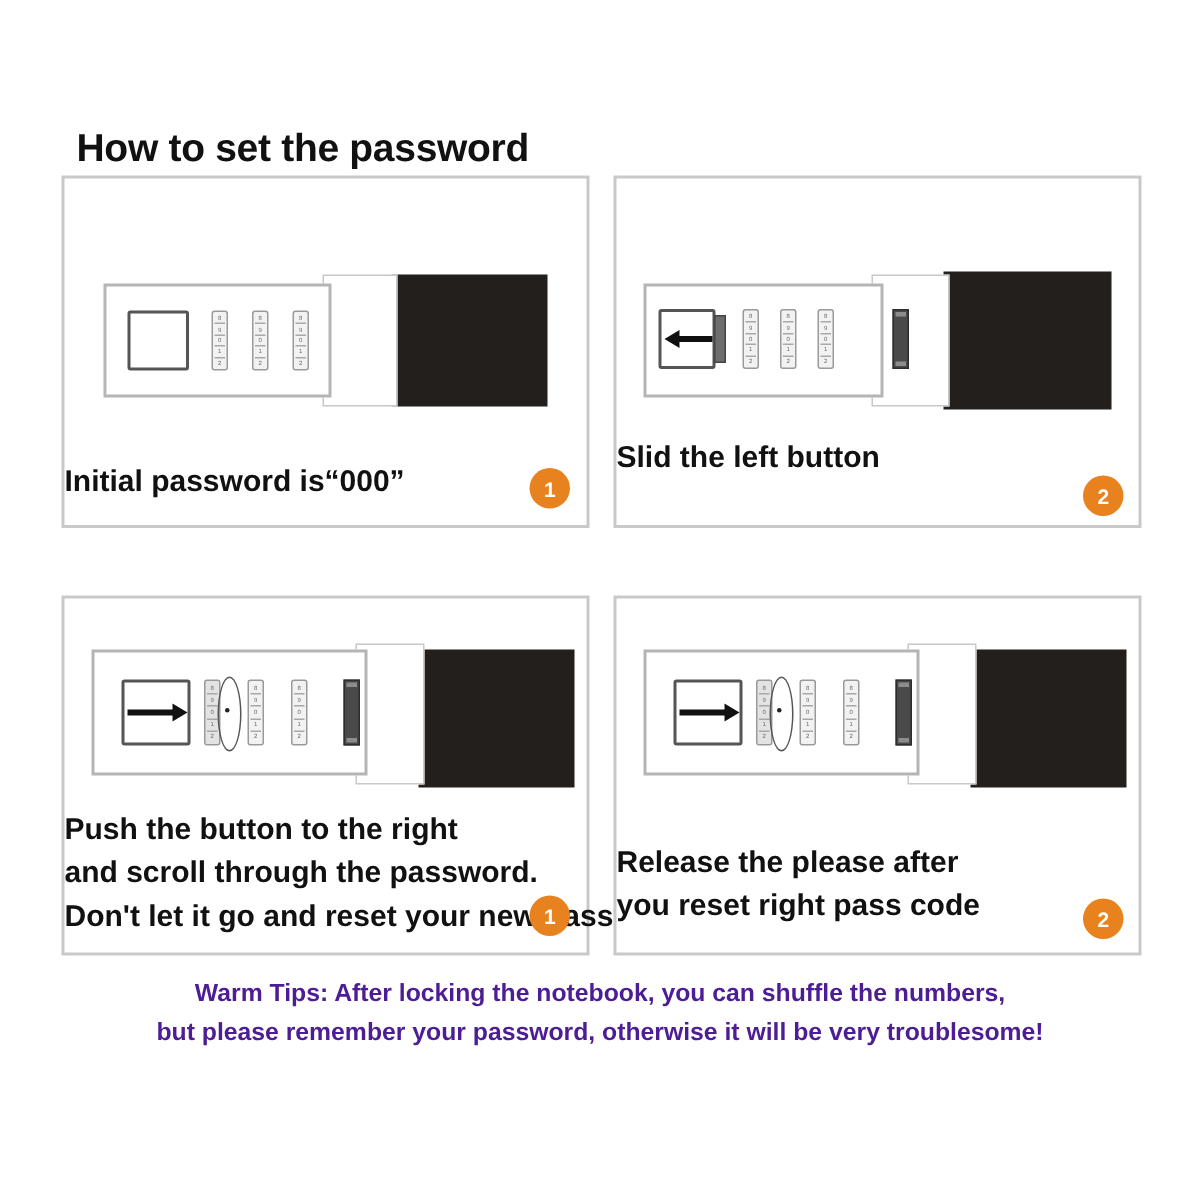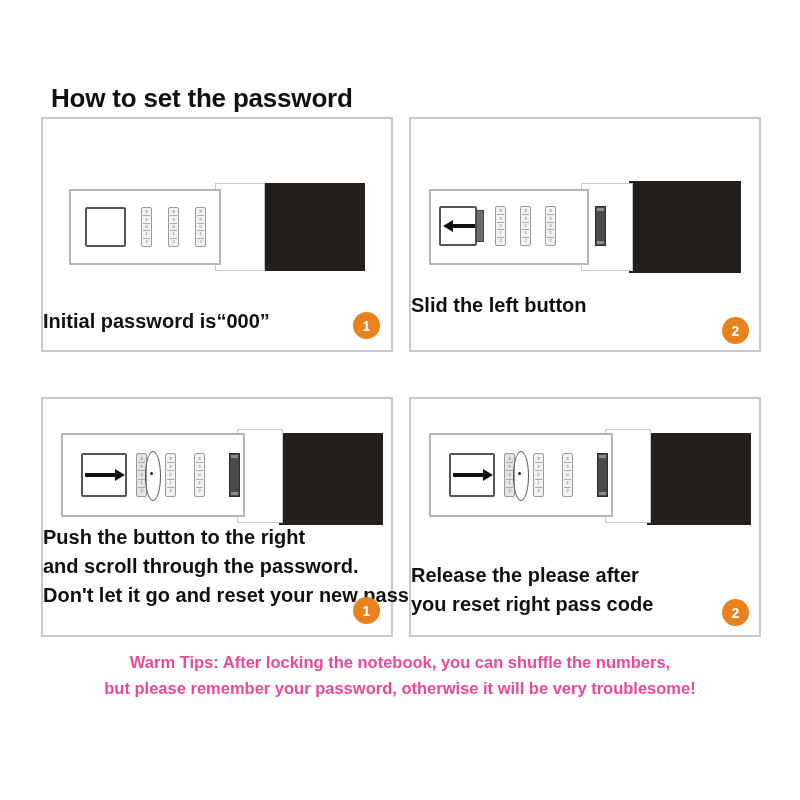--- a/index.html
+++ b/index.html
@@ -156,21 +156,21 @@
 
   
   .footer{
     position:absolute;
     left:0;
     top:650px;
     width:800px;
     text-align:center;
     font-size:16.5px;
     font-weight:bold;
-    color:#ec4899;
+    color:#4c1d95;
     line-height:1.55;
   }
   .footer .line{display:block;white-space:nowrap;}
 </style>
 </head>
 <body>
 
 <div class="stage">
 
   <div class="heading" id="heading-set">How to set the password</div>
@@ -329,21 +329,21 @@
         <div class="seg"></div>
         <div class="digit">2</div>
       </div>
 
       <div class="latch" style="left:168px;top:26px;width:11px;height:44px;">
         <div class="band"></div>
         <div class="band"></div>
       </div>
     </div>
 
-    <div class="caption" style="left:0;top:124px;width:288px;">
+    <div class="caption" style="left:0;top:140px;width:288px;">
       <span class="line">Push the button to the right</span>
       <span class="line">and scroll through the password.</span>
       <span class="line">Don't let it go and reset your new password</span>
     </div>
     <div class="badge" style="left:310px;top:198px;">1</div>
   </div>
 
   <div class="panel" id="panel-4">
     <div class="lock" style="left:18px;top:28px;width:322px;height:98px;">
       <div class="cover-block" style="left:218px;top:6px;width:104px;height:92px;"></div>

